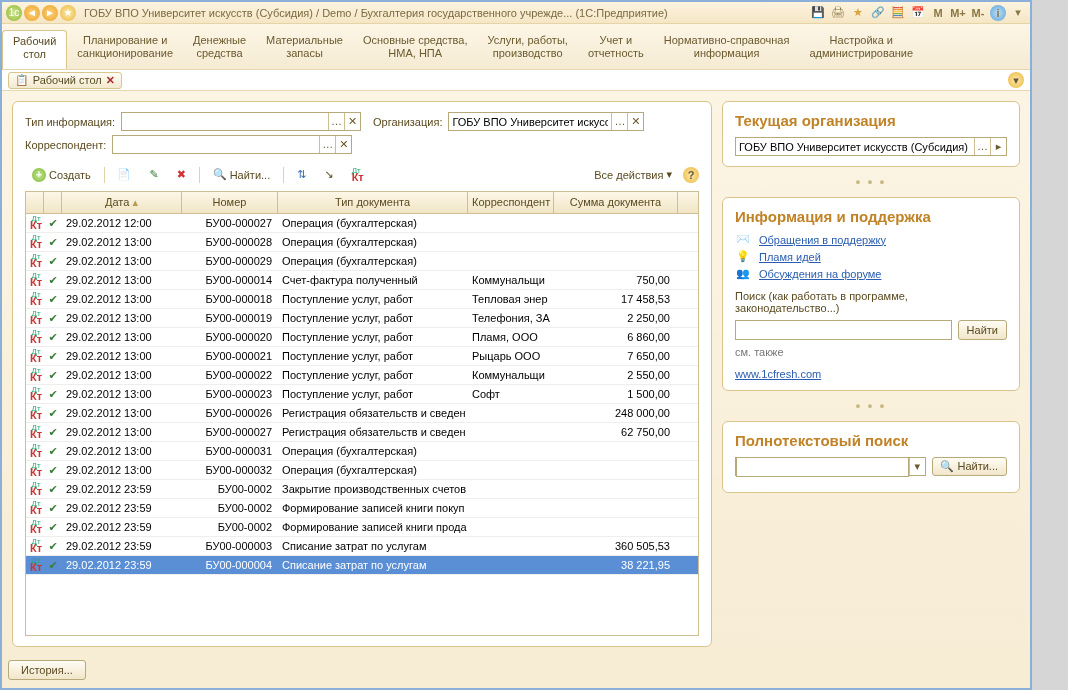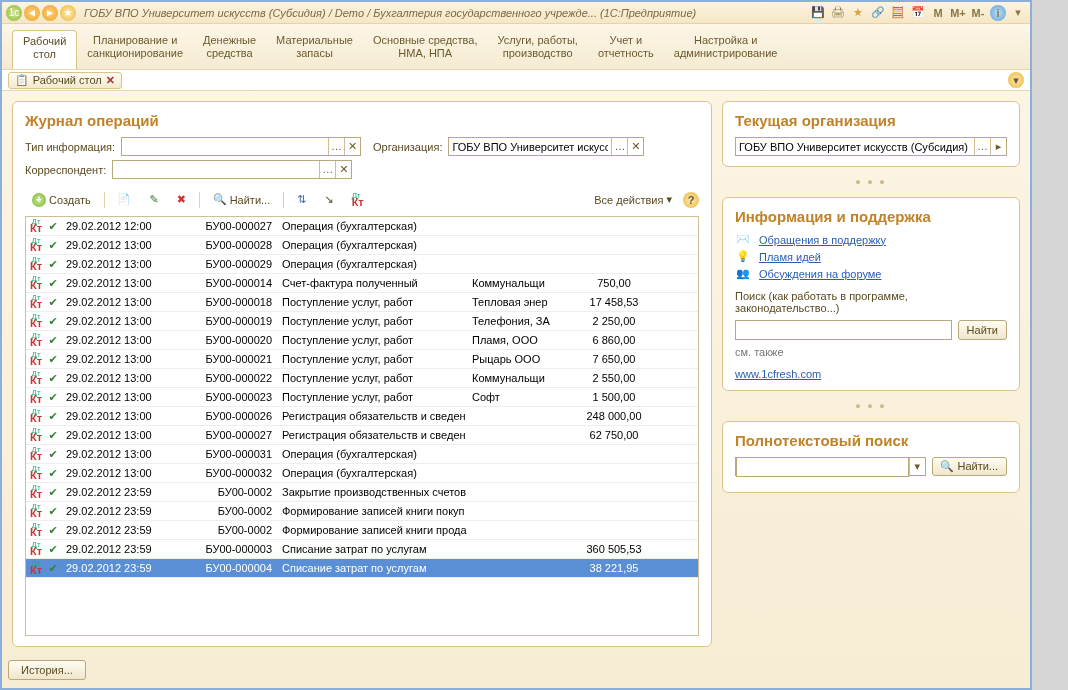--- a/index.html
+++ b/index.html
@@ -5,28 +5,28 @@
 * { box-sizing: border-box; font-family: Arial, sans-serif; font-size: 11px; }
 body { margin: 0; background: #d6d6d6; width: 1068px; height: 690px; overflow: hidden; }
 .window { width: 1032px; height: 690px; background: linear-gradient(#fdf6e6, #f7ecd4); border: 2px solid #8ab0d9; position: relative; }
 
 
 .titlebar { height: 22px; display: flex; align-items: center; padding: 0 4px; background: linear-gradient(#fdf3df, #f5e6c5); border-bottom: 1px solid #e5d4a8; }
 .titlebar .circle { width: 16px; height: 16px; border-radius: 50%; margin-right: 2px; display: inline-flex; align-items: center; justify-content: center; font-size: 10px; color: white; }
 .c-green { background: radial-gradient(#d4e89a, #8bb52b); }
 .c-orange { background: radial-gradient(#ffd27a, #e9a22a); color:#654; }
 .c-star { background: radial-gradient(#ffe9a8, #e8b73e); }
-.title-text { color: #7a6a43; font-size: 11px; margin-left: 6px; flex: 1; white-space: nowrap; overflow: hidden; font-style: italic; }
+.title-text { color: #7a6a43; font-size: 11px; margin-left: 6px; flex: 1; white-space: nowrap; overflow: hidden; }
 .title-icons { display: flex; gap: 4px; align-items: center; }
 .title-icons span { width: 16px; height: 16px; display: inline-flex; align-items: center; justify-content: center; color: #8a7744; }
 .mbtn { font-weight: bold; color: #917c47; padding: 0 2px; }
 .info-circle { width:16px;height:16px;border-radius:50%;background:radial-gradient(#bde0f7,#5aa0d8);color:white;font-weight:bold;}
 
 
-.mainnav { display: flex; align-items: stretch; padding: 6px 10px 0 10px; background: linear-gradient(#fdf6e6, #f5ebd3); }
+.mainnav { display: flex; align-items: stretch; padding: 6px 10px 0 0; background: linear-gradient(#fdf6e6, #f5ebd3); }
 .navitem { text-align: center; color: #6b5a2e; padding: 4px 10px 8px 10px; line-height: 13px; }
 .navitem.active { background: #fff; border: 1px solid #d9c58c; border-bottom: none; border-radius: 4px 4px 0 0; color: #5a4a20; }
 
 
 .tabstrip { height: 22px; background: #fff; border-top: 1px solid #e6d7ae; border-bottom: 1px solid #e6d7ae; display: flex; align-items: center; padding: 0 6px; }
 .tabstrip .tabchip { display: flex; align-items: center; gap: 4px; background: linear-gradient(#fefcf4,#f3e9cf); border: 1px solid #d9c58c; border-radius: 3px; padding: 1px 6px; color: #5a4a20; }
 .tabstrip .closex { color: #a33; font-weight: bold; }
 .tabstrip .spacer { flex: 1; }
 .round-collapse { width:16px;height:16px;border-radius:50%;background:radial-gradient(#ffe9a8,#e8b73e);display:flex;align-items:center;justify-content:center;color:#654; }
 
@@ -60,21 +60,21 @@
 .gridbody { overflow-y: scroll; flex:1; }
 .gridrow { display: flex; border-bottom: 1px solid #eee; height: 19px; align-items: center; }
 .gridrow.selected { background: #5a8fd6; color: white; }
 .gc { padding: 0 4px; overflow: hidden; white-space: nowrap; }
 .w-ic{width:18px;text-align:center;}
 .w-ic2{width:18px;text-align:center;}
 .w-date{width:120px;}
 .w-num{width:96px;text-align:right;padding-right:6px;}
 .w-type{width:190px;}
 .w-corr{width:86px;}
-.w-sum{width:124px;text-align:center;padding-right:8px;}
+.w-sum{width:124px;text-align:right;padding-right:8px;}
 .dtkt { font-size:8px; line-height:7px; color:#2a7; display:inline-block; }
 .dtkt b{color:#c33;}
 .doc-ic{color:#3a7e3a;}
 
 
 .orgbox { display: flex; gap: 2px; }
 .orgbox .combo { flex: 1; }
 .link { color: #2a5db0; text-decoration: underline; }
 .info-line { display: flex; align-items: center; gap: 8px; margin: 4px 0; }
 .info-line .ic { width: 16px; text-align: center; }
@@ -142,39 +142,42 @@
       </div>
     <div class="navitem">
         <div>Услуги, работы,</div>
         <div>производство</div>
       </div>
     <div class="navitem">
         <div>Учет и</div>
         <div>отчетность</div>
       </div>
     <div class="navitem">
+        <div>Нормативно-справочная</div>
+        <div>информация</div>
+      </div>
+    <div class="navitem">
         <div>Настройка и</div>
         <div>администрирование</div>
       </div>
   </div>
 
   <div class="tabstrip">
     <div class="tabchip">
       <span>📋</span>
       <span>Рабочий стол</span>
       <span class="closex">✕</span>
     </div>
     <div class="spacer"></div>
     <div class="round-collapse">▾</div>
   </div>
 
   <div class="content">
     <div class="leftcol">
       <div class="panel" style="flex:1;display:flex;flex-direction:column;min-height:0;">
-        <h2>Журнал операций</h2>
 
         <div class="filters">
           <span class="lbl">Тип информация:</span>
           <div class="combo" style="width:240px">
             <input style="">
             <span class="btn">…</span>
             <span class="btn">✕</span>
           </div>
           <span class="lbl" style="margin-left:6px">Организация:</span>
           <div class="combo" style="width:196px">
@@ -208,20 +211,29 @@
           <div class="tbtn">↘</div>
           <div class="tbtn">
               <span class="dtkt">Дт<br><b>Кт</b></span>
             </div>
           <div class="tspacer"></div>
           <div class="tbtn"><span>Все действия</span> ▾</div>
           <span class="help-circle">?</span>
         </div>
 
         <div class="gridwrap">
+          <div class="gridhead">
+            <div class="gh w-ic"></div>
+            <div class="gh w-ic2"></div>
+            <div class="gh w-date"><span>Дата</span> <span style="color:#b89b52">▴</span></div>
+            <div class="gh w-num">Номер</div>
+            <div class="gh w-type">Тип документа</div>
+            <div class="gh w-corr">Корреспондент</div>
+            <div class="gh w-sum">Сумма документа</div>
+          </div>
           <div class="gridbody" id="gridbody">
               <div class="gridrow">
                 <div class="gc w-ic"><span class="dtkt">Дт<br><b>Кт</b></span></div>
                 <div class="gc w-ic2 doc-ic">✔</div>
                 <div class="gc w-date">29.02.2012 12:00</div>
                 <div class="gc w-num">БУ00-000027</div>
                 <div class="gc w-type">Операция (бухгалтерская)</div>
                 <div class="gc w-corr"></div>
                 <div class="gc w-sum"></div>
               </div>

